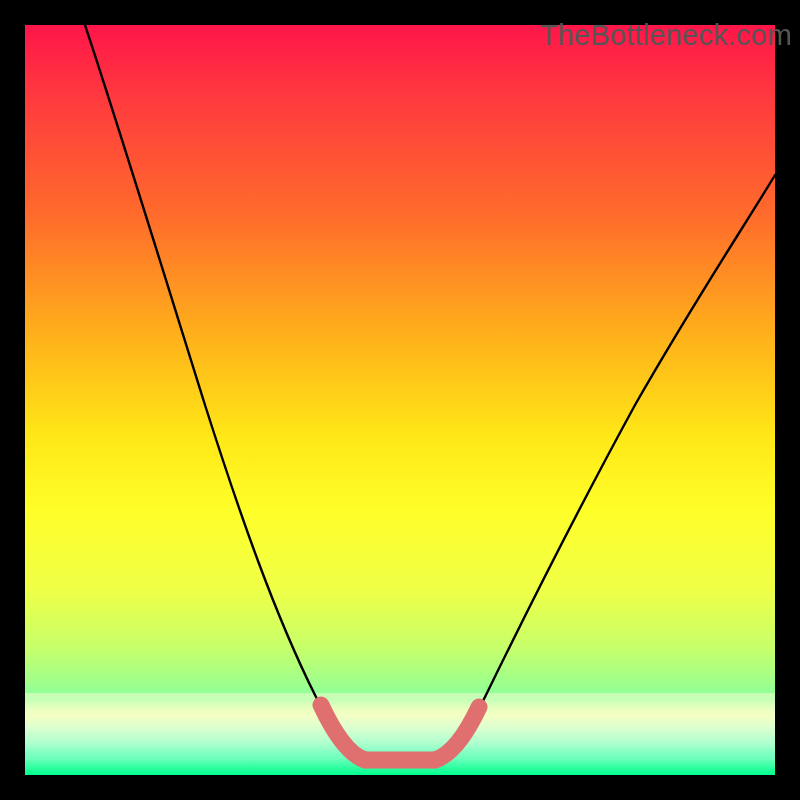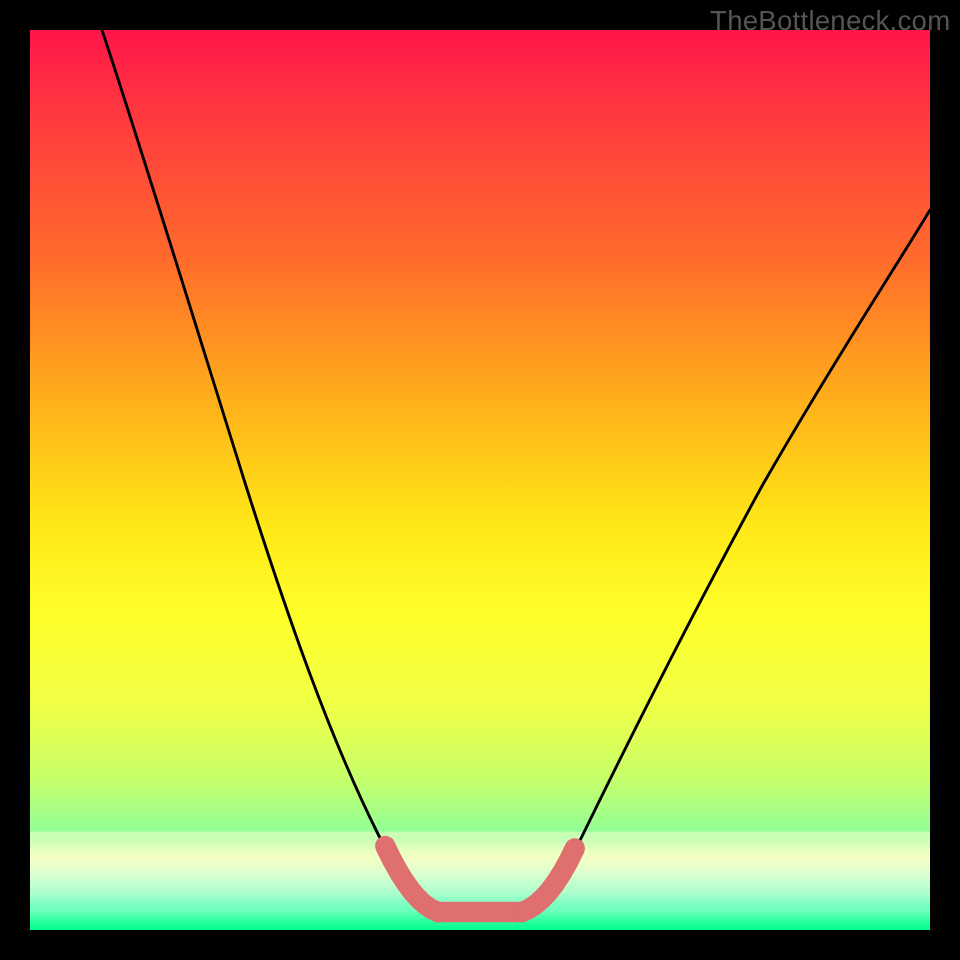--- a/index.html
+++ b/index.html
@@ -58,24 +58,24 @@
   }
   svg.curve {
     position: absolute;
     inset: 0;
     width: 750px;
     height: 750px;
     display: block;
   }
   .watermark {
     position: absolute;
-    top: 4px;
+    top: 19px;
     right: 8px;
     color: #555;
-    font-size: 23px;
+    font-size: 29px;
     font-weight: 500;
     letter-spacing: 0.2px;
     user-select: none;
   }
 </style>
 </head>
 <body>
 
 <div class="frame">
 

